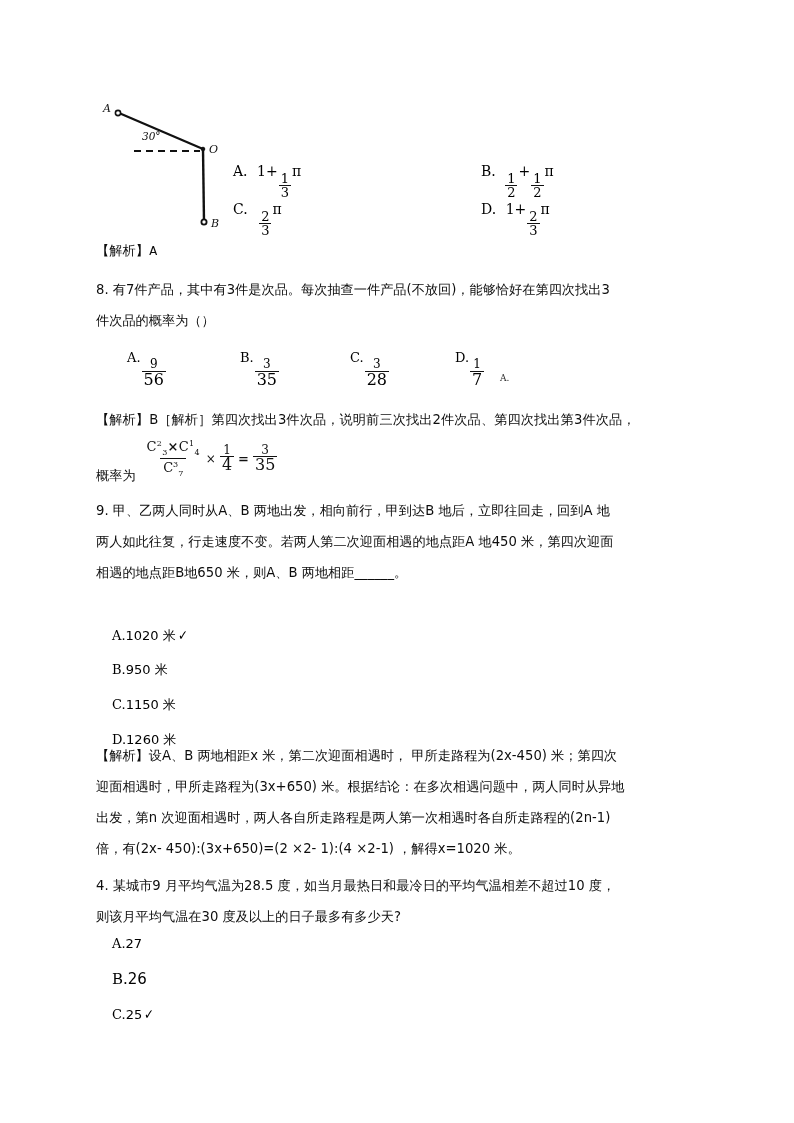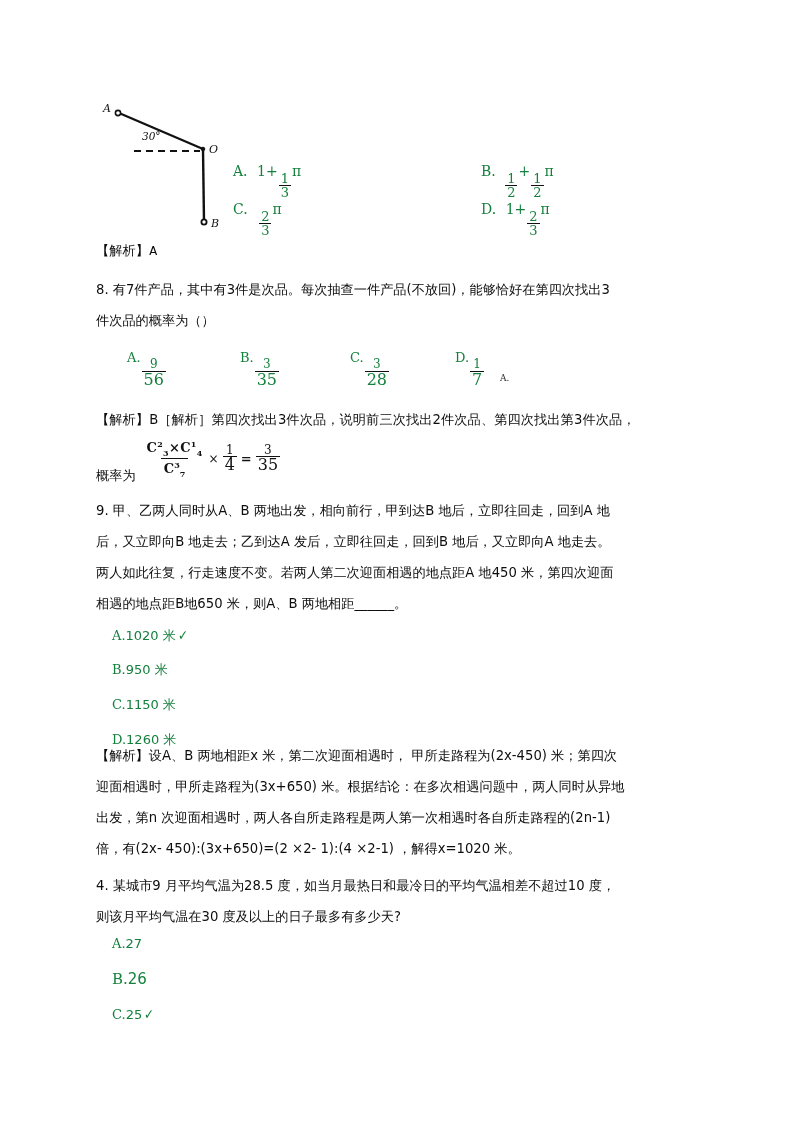--- a/index.html
+++ b/index.html
@@ -36,21 +36,21 @@
     line-height: 31px;
     color: #0d0d0d;
     width: 618px;
   }
   .para div { white-space: nowrap; }
 
   .opt {
     position: absolute;
     font-size: 13px;
     line-height: 18px;
-    color: #15803d;
+    color: #000000;
     white-space: nowrap;
   }
 
   
   .mathserif {
     font-family: "DejaVu Serif", "Liberation Serif", serif;
   }
 
   
   .frac {
@@ -121,21 +121,21 @@
     padding-bottom: 6px;
   }
   .cfrac {
     display: inline-flex;
     flex-direction: column;
     align-items: center;
     line-height: 1.1;
   }
   .cfrac .cnum { padding: 0 3px 1px 3px; font-weight: 700; letter-spacing: 0.3px;}
   .cfrac .cden { padding: 1px 3px 0 3px; border-top: 1.4px solid #111; font-weight: 700;}
-  .csym { font-weight: 700; }
+  .csym { font-weight: 400; }
   .csym sup { font-size: 8px; vertical-align: super; }
   .csym sub { font-size: 8px; vertical-align: sub; }
   .times { margin: 0 3px; font-size: 12px; }
   .eqsign { margin: 0 3px; font-weight: 700; }
 
   
   .tick {
     font-family: "DejaVu Sans", sans-serif;
     font-size: 14px;
     margin-left: 1px;
@@ -273,21 +273,20 @@
           <span class="den">35</span>
         </span>
     </div>
   </div>
 
   <div class="para" style="left:96px; top:495px;">
     <div>
       <span>9.</span>
       <span>甲、乙两人同时从A、B 两地出发，相向前行，甲到达B 地后，立即往回走，回到A 地</span>
     </div>
-    <div>后，又立即向B 地走去；乙到达A 发后，立即往回走，回到B 地后，又立即向A 地走去。</div>
     <div>两人如此往复，行走速度不变。若两人第二次迎面相遇的地点距A 地450 米，第四次迎面</div>
     <div>相遇的地点距B地650 米，则A、B 两地相距______。</div>
   </div>
 
   <div class="opt" style="left:112px; top:626px; font-size:13px;">
     <span class="mathserif">A.</span><span>1020 米</span><span class="tick">✓</span>
   </div>
   <div class="opt" style="left:112px; top:661px; font-size:13px;">
     <span class="mathserif">B.</span><span>950 米</span>
   </div>

